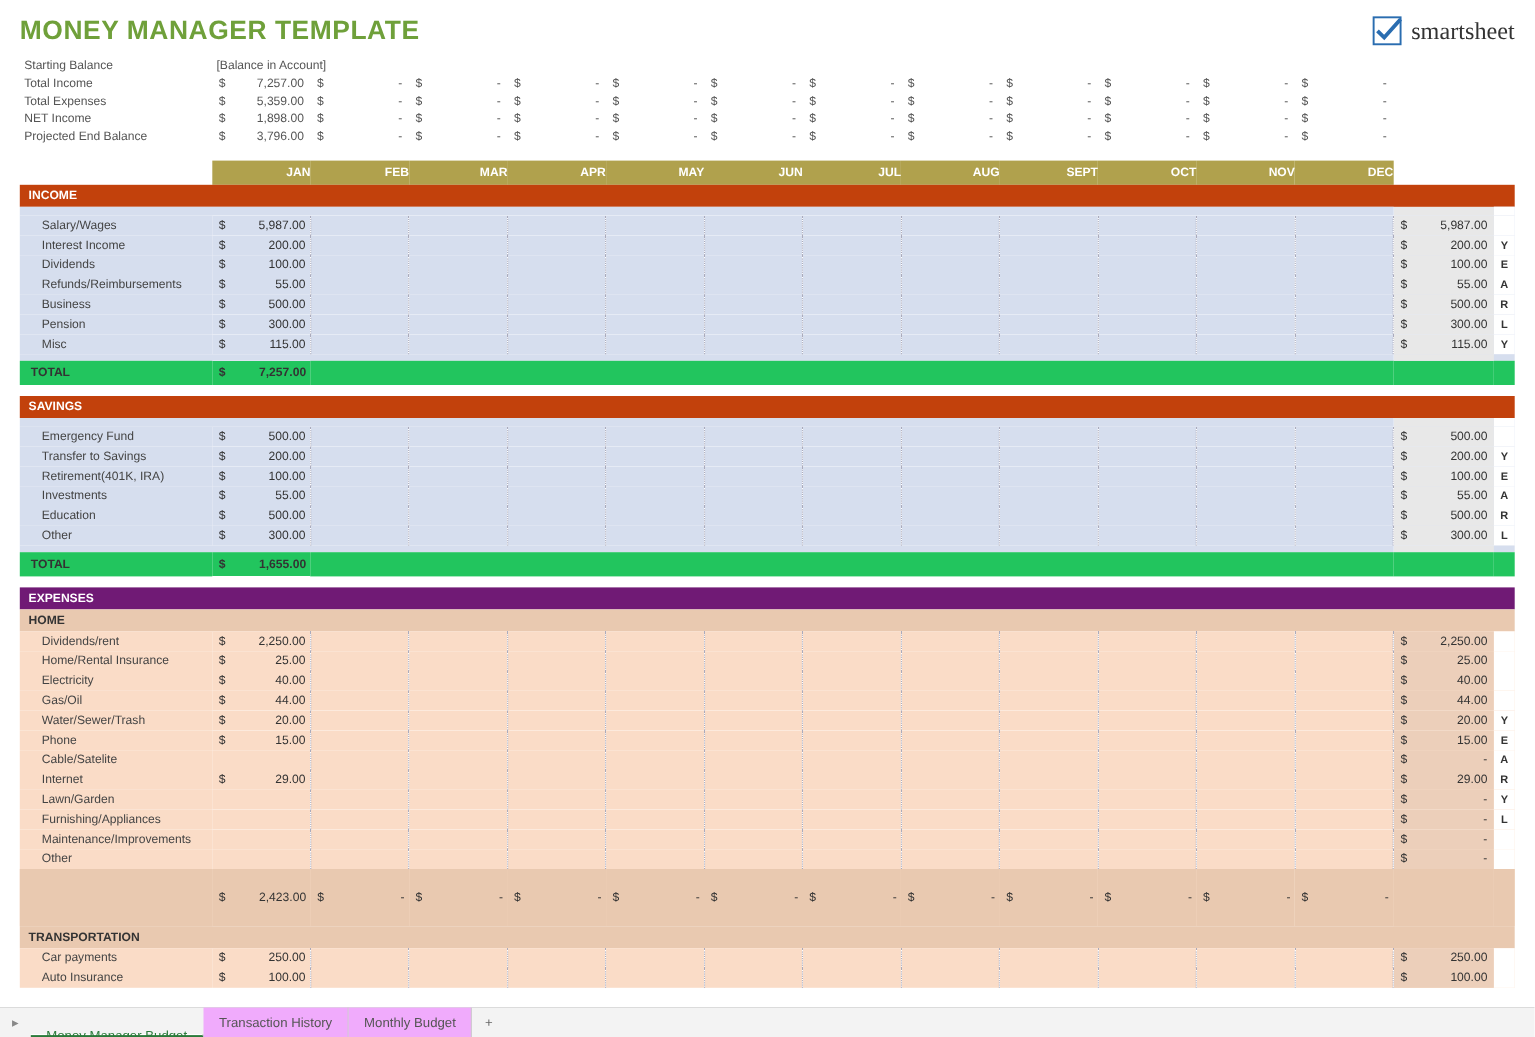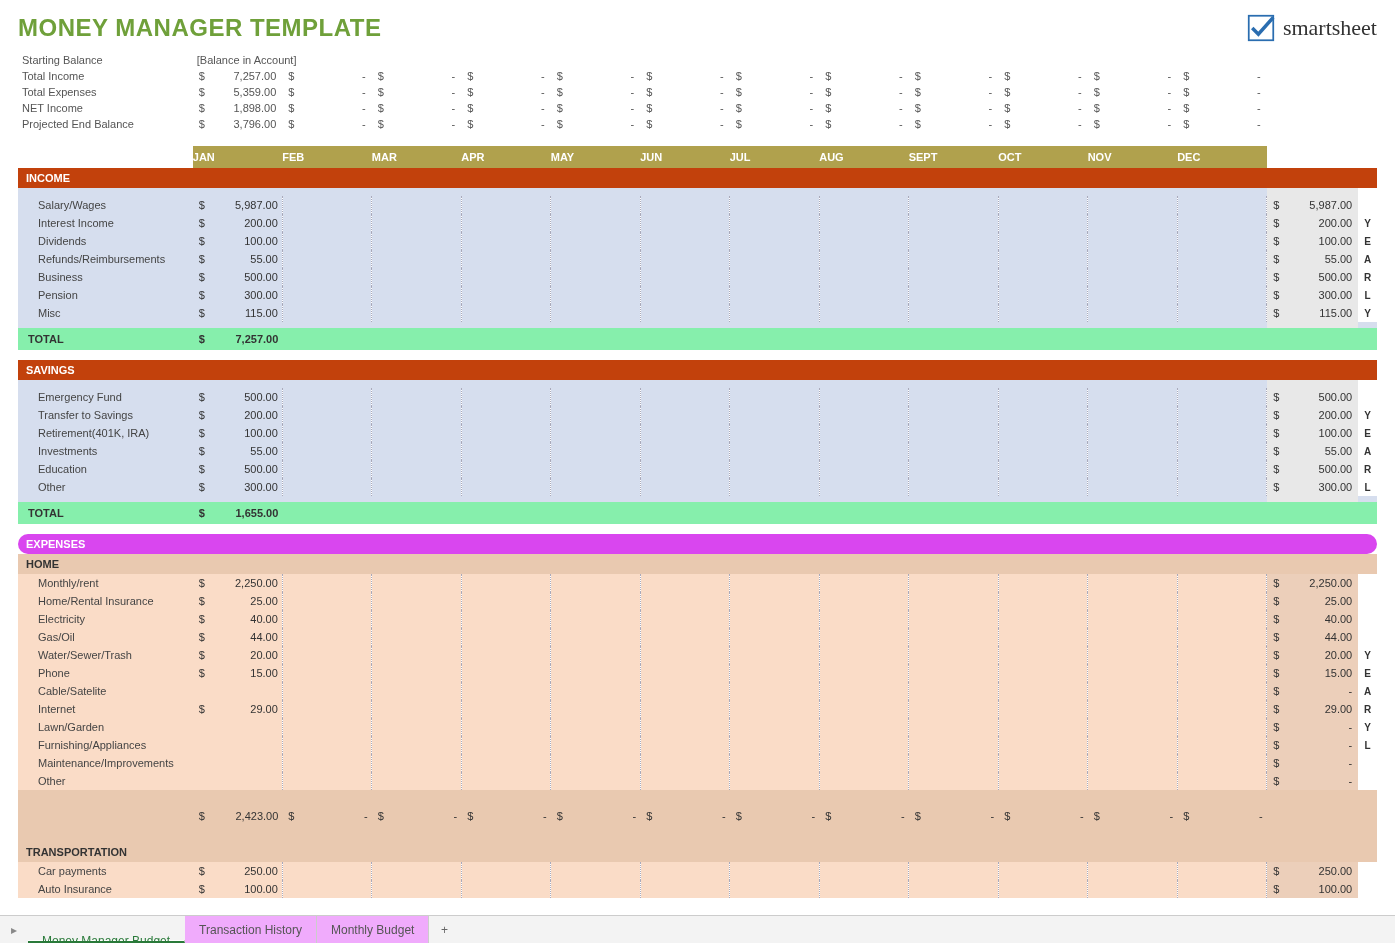--- a/index.html
+++ b/index.html
@@ -37,44 +37,44 @@
   col.m     { width: 86px; }
   col.yearly{ width: 88px; }
   col.side  { width: 18px; }
 
   .summary td { padding: 2px 4px; font-size: 11px; color:#555; }
   .summary .v { text-align: right; position: relative; padding-right:6px; }
   .summary .v::before { content:"$"; position:absolute; left:6px; }
   .placeholder { color:#c0c0c0; }
 
   .months th {
-    background:#b0a14d; color:#fff; font-size:11px; text-align:left; padding:5px 0;
+    background:#b0a14d; color:#fff; font-size:11px; text-align:right; padding:5px 0;
     font-weight:700;
   }
   .months th:first-child { background:transparent; }
   .section-head td {
     background:#c2410c; color:#fff; font-weight:700; padding:4px 8px; font-size:11px;
   }
   .sec-income  { background:#d6deee; }
   .sec-savings { background:#d6deee; }
   .sec-exp     { background:#fadcc7; }
 
-  .section-head.exp td { background:#d946ef;border-radius:10px; }
+  .section-head.exp td { background:#701a75; }
   .subhead td { font-weight:700; padding:4px 8px; background:#e0e0e0; }
   .subhead.exp td { background:#e9c9b0; }
 
   .row td { padding:3px 4px; }
   .row td:first-child { padding-left:20px; color:#444; }
   .row .cell, .sum-row .cell {
     text-align:right; position:relative; border-right:1px dotted #aab;
     padding-right:4px; font-variant-numeric: tabular-nums;
   }
   .row .cell::before, .sum-row .cell::before { content:"$"; position:absolute; left:6px; }
   .row .cell.empty::before, .sum-row .cell.empty::before, .yr.empty::before { content:""; }
-  .totalrow td { background:#86efac; font-weight:700; padding:5px 4px; }
+  .totalrow td { background:#22c55e; font-weight:700; padding:5px 4px; }
   .totalrow td:first-child { padding-left:10px; }
   .totalrow .cell { text-align:right; position:relative; padding-right:4px; }
   .totalrow .cell::before { content:"$"; position:absolute; left:6px; }
 
   .sum-row td { background:#e9c9b0; font-weight:400; padding:20px 4px; }
   .sum-row .cell { border:none; }
 
   .yr {
     text-align:right; position:relative; padding-right:6px !important; background:#e8e8e8;
     font-variant-numeric: tabular-nums;
@@ -518,21 +518,21 @@
         <tr class="spacer">
           <td colspan="15"></td>
         </tr>
         <tr class="section-head exp">
           <td colspan="15">EXPENSES</td>
         </tr>
         <tr class="subhead exp">
           <td colspan="15">HOME</td>
         </tr>
         <tr class="row sec-exp">
-          <td>Monthly/rent</td>
+          <td>Dividends/rent</td>
           <td class="cell">2,250.00</td>
           <td class="cell empty"></td>
           <td class="cell empty"></td>
           <td class="cell empty"></td>
           <td class="cell empty"></td>
           <td class="cell empty"></td>
           <td class="cell empty"></td>
           <td class="cell empty"></td>
           <td class="cell empty"></td>
           <td class="cell empty"></td>

